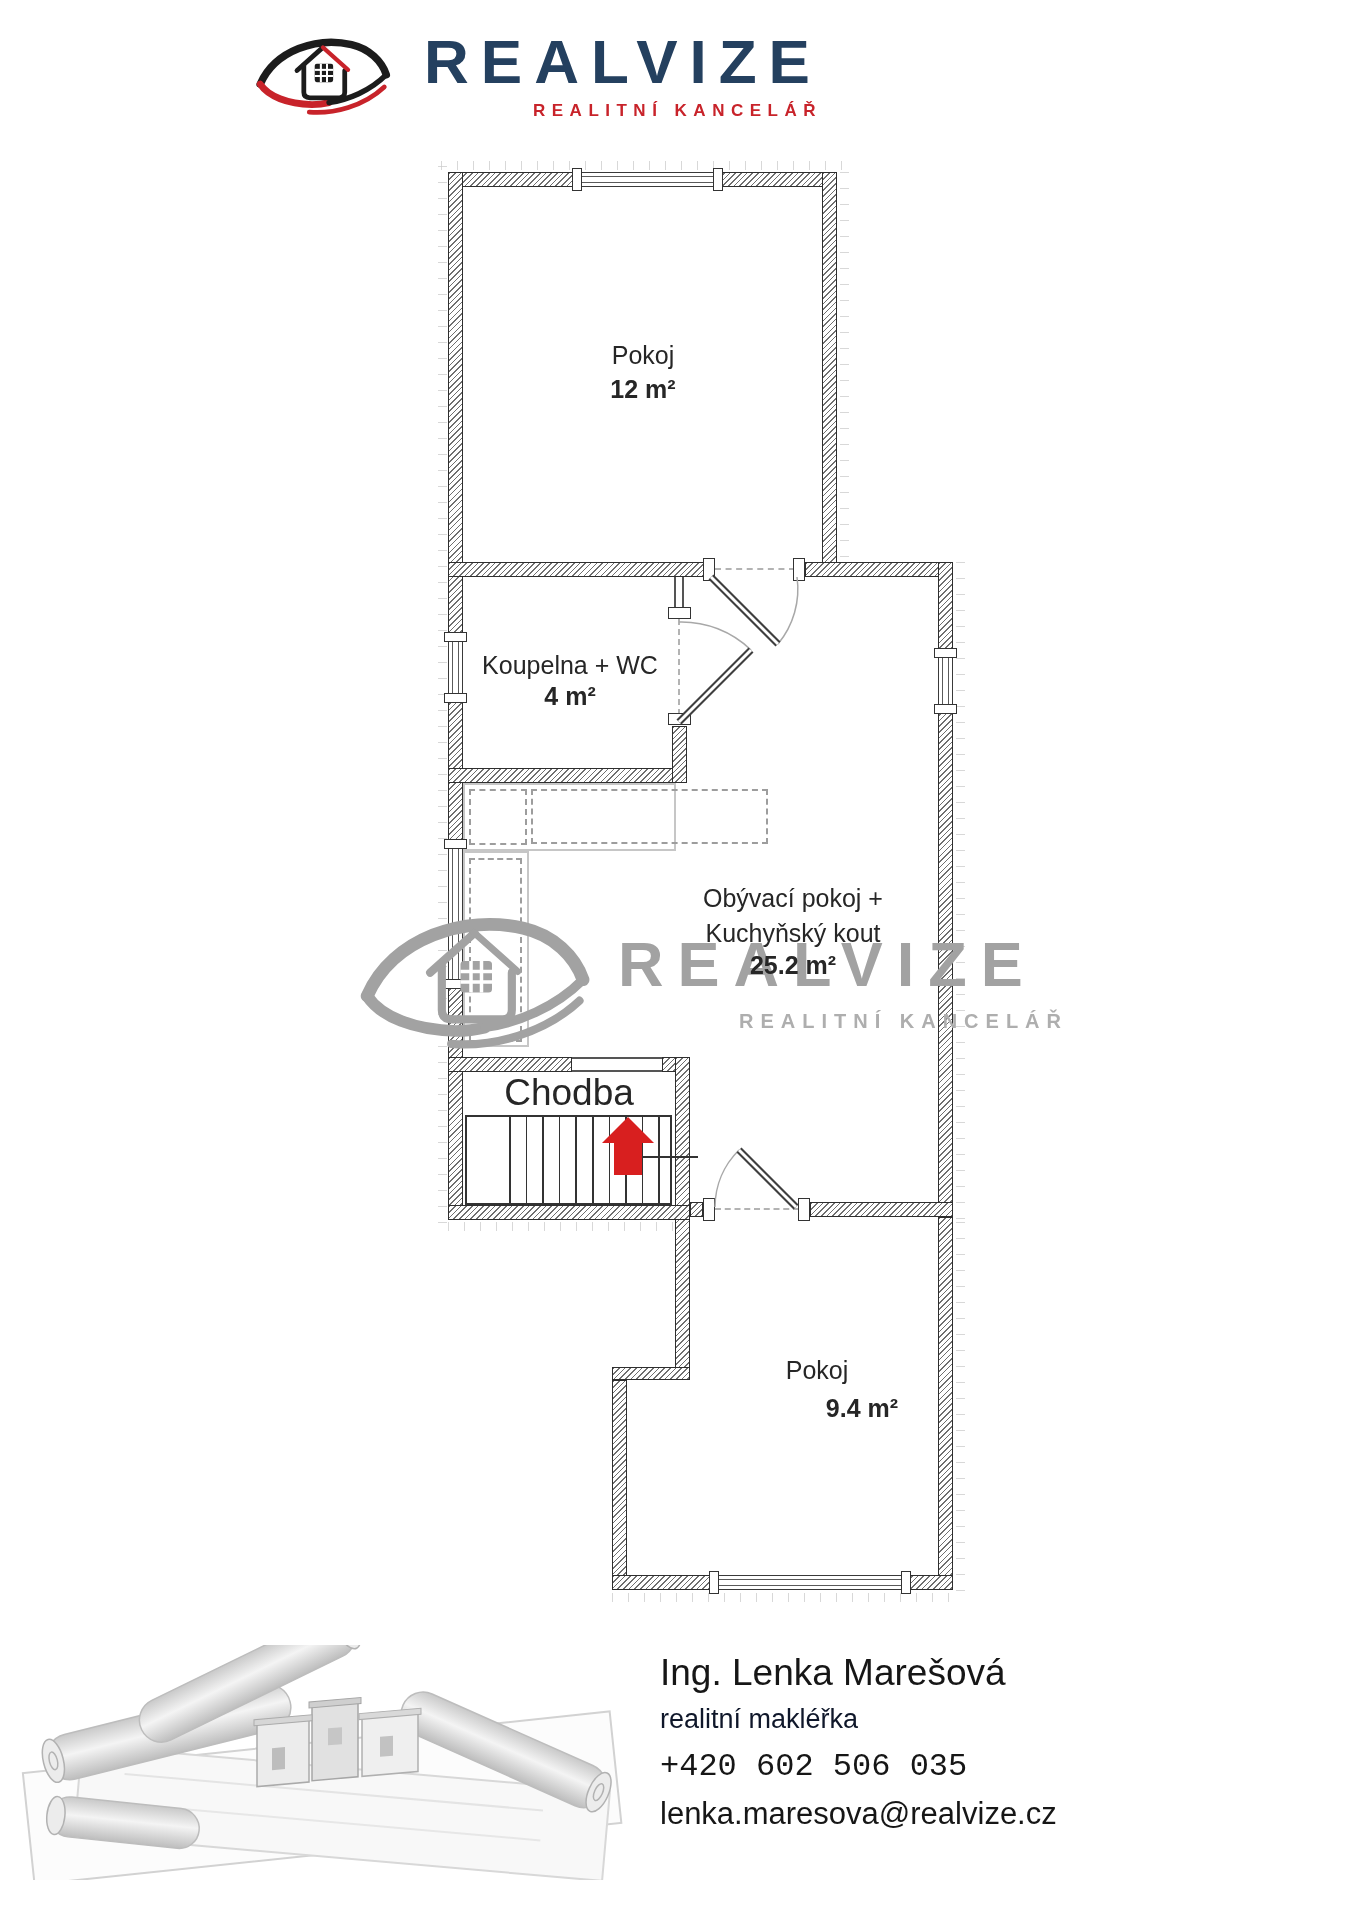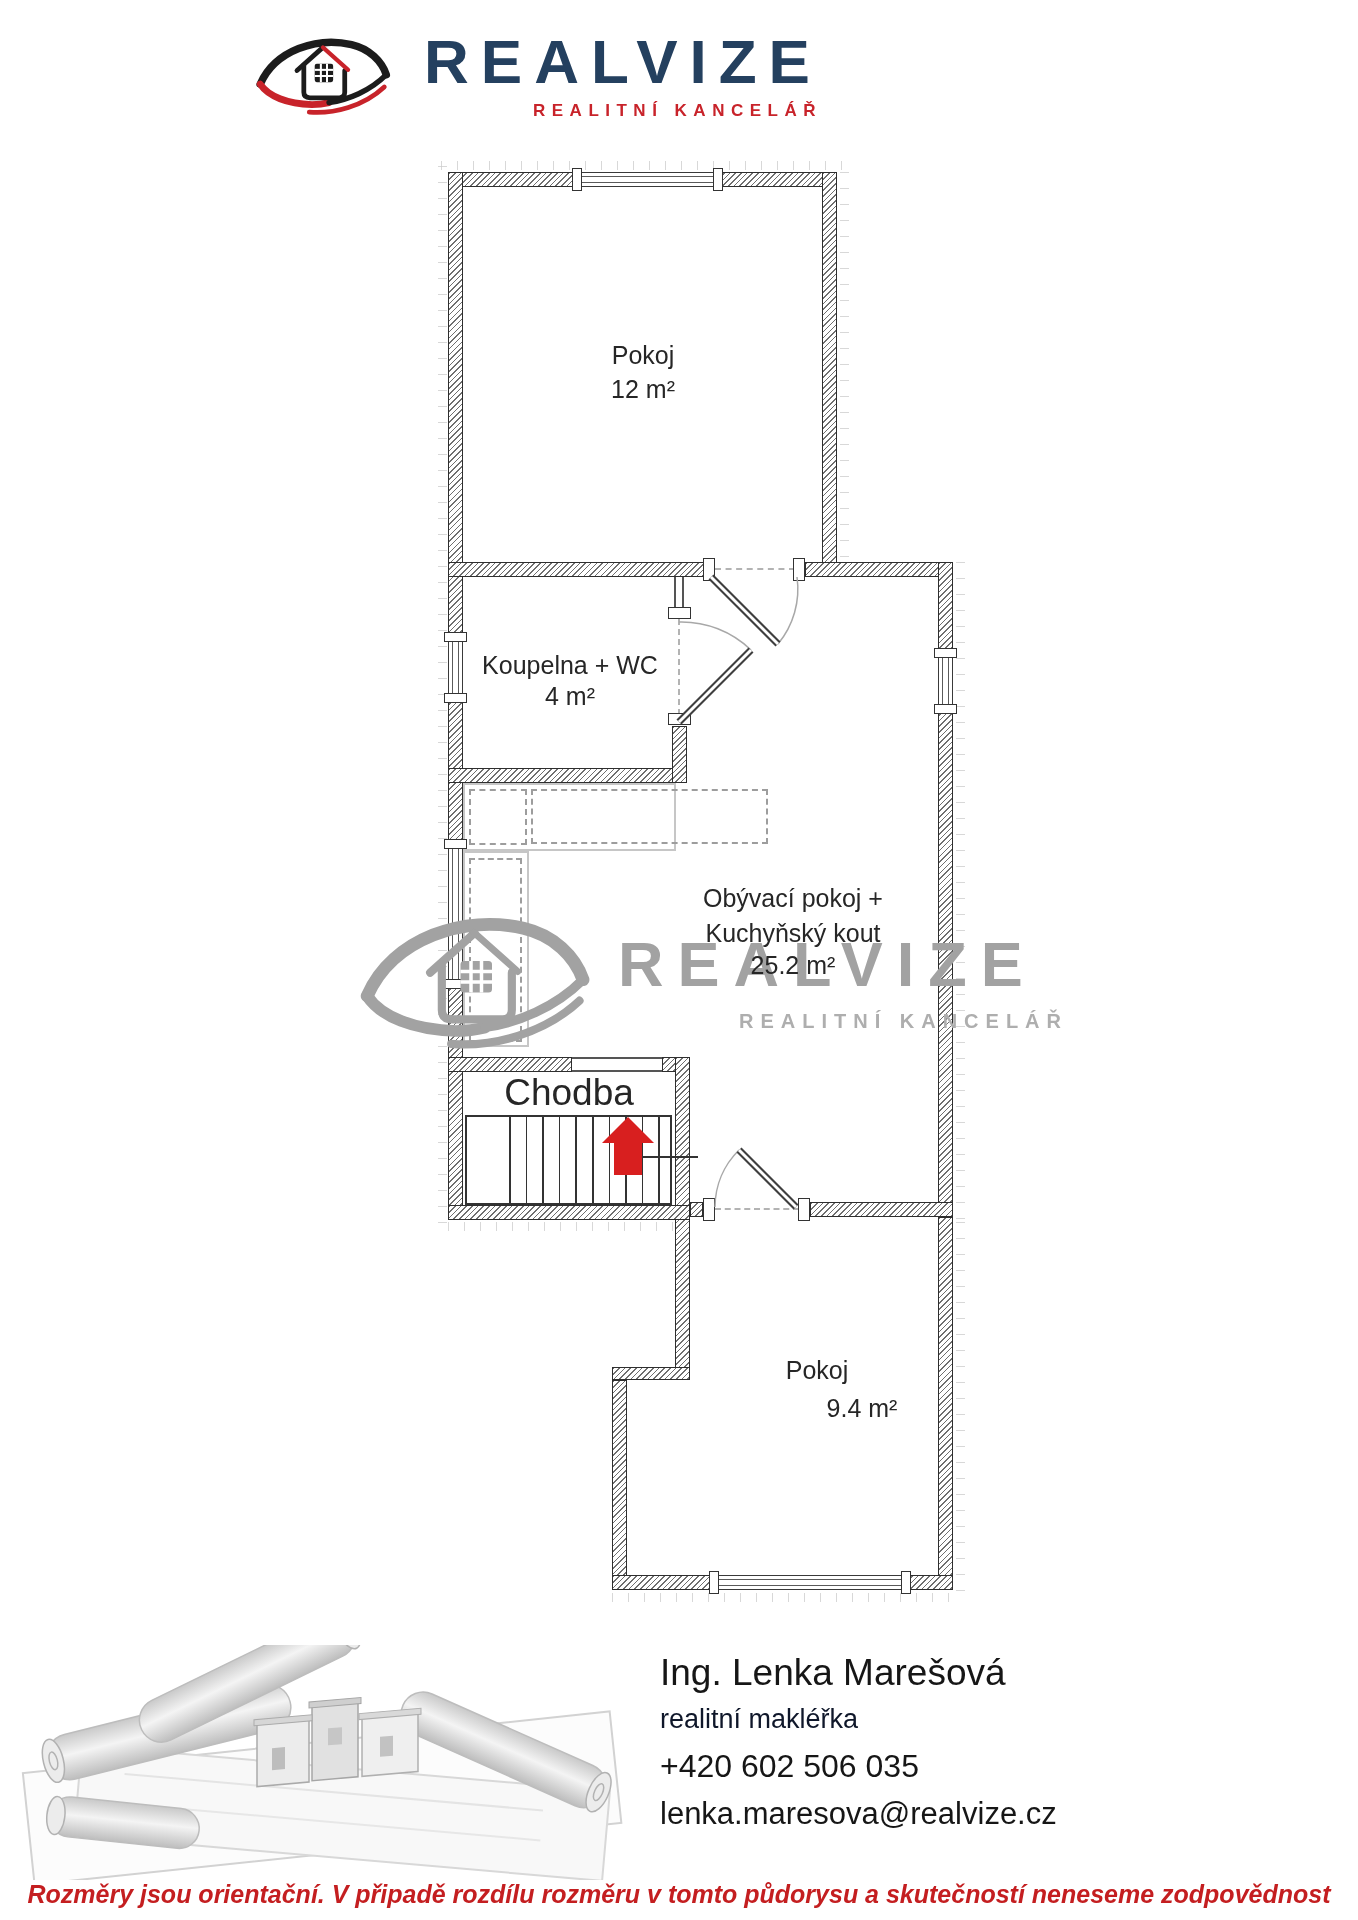--- a/index.html
+++ b/index.html
@@ -38,33 +38,33 @@
   
   .stairs{position:absolute;left:465px;top:1115px;width:207px;height:90px;border:2px solid #333;box-sizing:border-box;background:#fff;z-index:1;}
   .treads{position:absolute;left:42px;top:0;right:0;bottom:0;
           background:repeating-linear-gradient(to right,#333 0 1.6px,transparent 1.6px 16.6px);}
   .stair-break{position:absolute;left:640px;top:1156px;width:58px;height:2.4px;background:#333;z-index:2;}
   .arrow{position:absolute;left:602px;top:1117px;z-index:3;}
 
   
   .lbl{position:absolute;transform:translateX(-50%);white-space:nowrap;color:#262626;z-index:3;
        font-size:25px;line-height:1;}
-  .lbl.b{font-weight:normal;}
+  .lbl.b{font-weight:bold;}
   .lbl.hall{font-size:37px;text-align:center;}
 
   
   .wm{position:absolute;z-index:2;}
   .wm-title{position:absolute;left:618px;top:933px;font-size:63px;font-weight:bold;letter-spacing:14px;color:#a2a2a2;z-index:2;line-height:1;}
   .wm-tag{position:absolute;left:618px;top:1010px;width:450px;text-align:right;font-size:20px;font-weight:bold;letter-spacing:7px;color:#aeaeae;z-index:2;}
 
   
   .agent{position:absolute;left:660px;top:1652px;color:#161616;z-index:3;}
   .agent-name{font-size:37px;font-weight:normal;line-height:1.15;}
   .agent-role{font-size:27px;color:#0f172a;margin-top:9px;}
-  .agent-phone{font-size:32px;margin-top:13px;}
+  .agent-phone{font-size:32px;margin-top:13px;font-family:Liberation Mono, monospace;}
   .agent-email{font-size:31px;margin-top:11px;}
   .blueprint{position:absolute;left:12px;top:1645px;z-index:1;}
   .disclaimer{position:absolute;left:0;top:1880px;width:1358px;text-align:center;
               font-size:25px;font-weight:bold;font-style:italic;color:#c41e20;z-index:3;}
 </style>
 </head>
 <body>
 
 <div class="page">
 
@@ -258,15 +258,14 @@
     </g>
   </svg>
 
   <div class="agent">
     <div class="agent-name">Ing. Lenka Marešová</div>
     <div class="agent-role">realitní makléřka</div>
     <div class="agent-phone">+420 602 506 035</div>
     <div class="agent-email">lenka.maresova@realvize.cz</div>
   </div>
 
-  <div class="disclaimer">Rozměry jsou orientační. V připadě rozdílu rozměru v tomto půdorysu a skutečností neneseme zodpovědnost</div>
 
 </div>
 
 </body></html>

